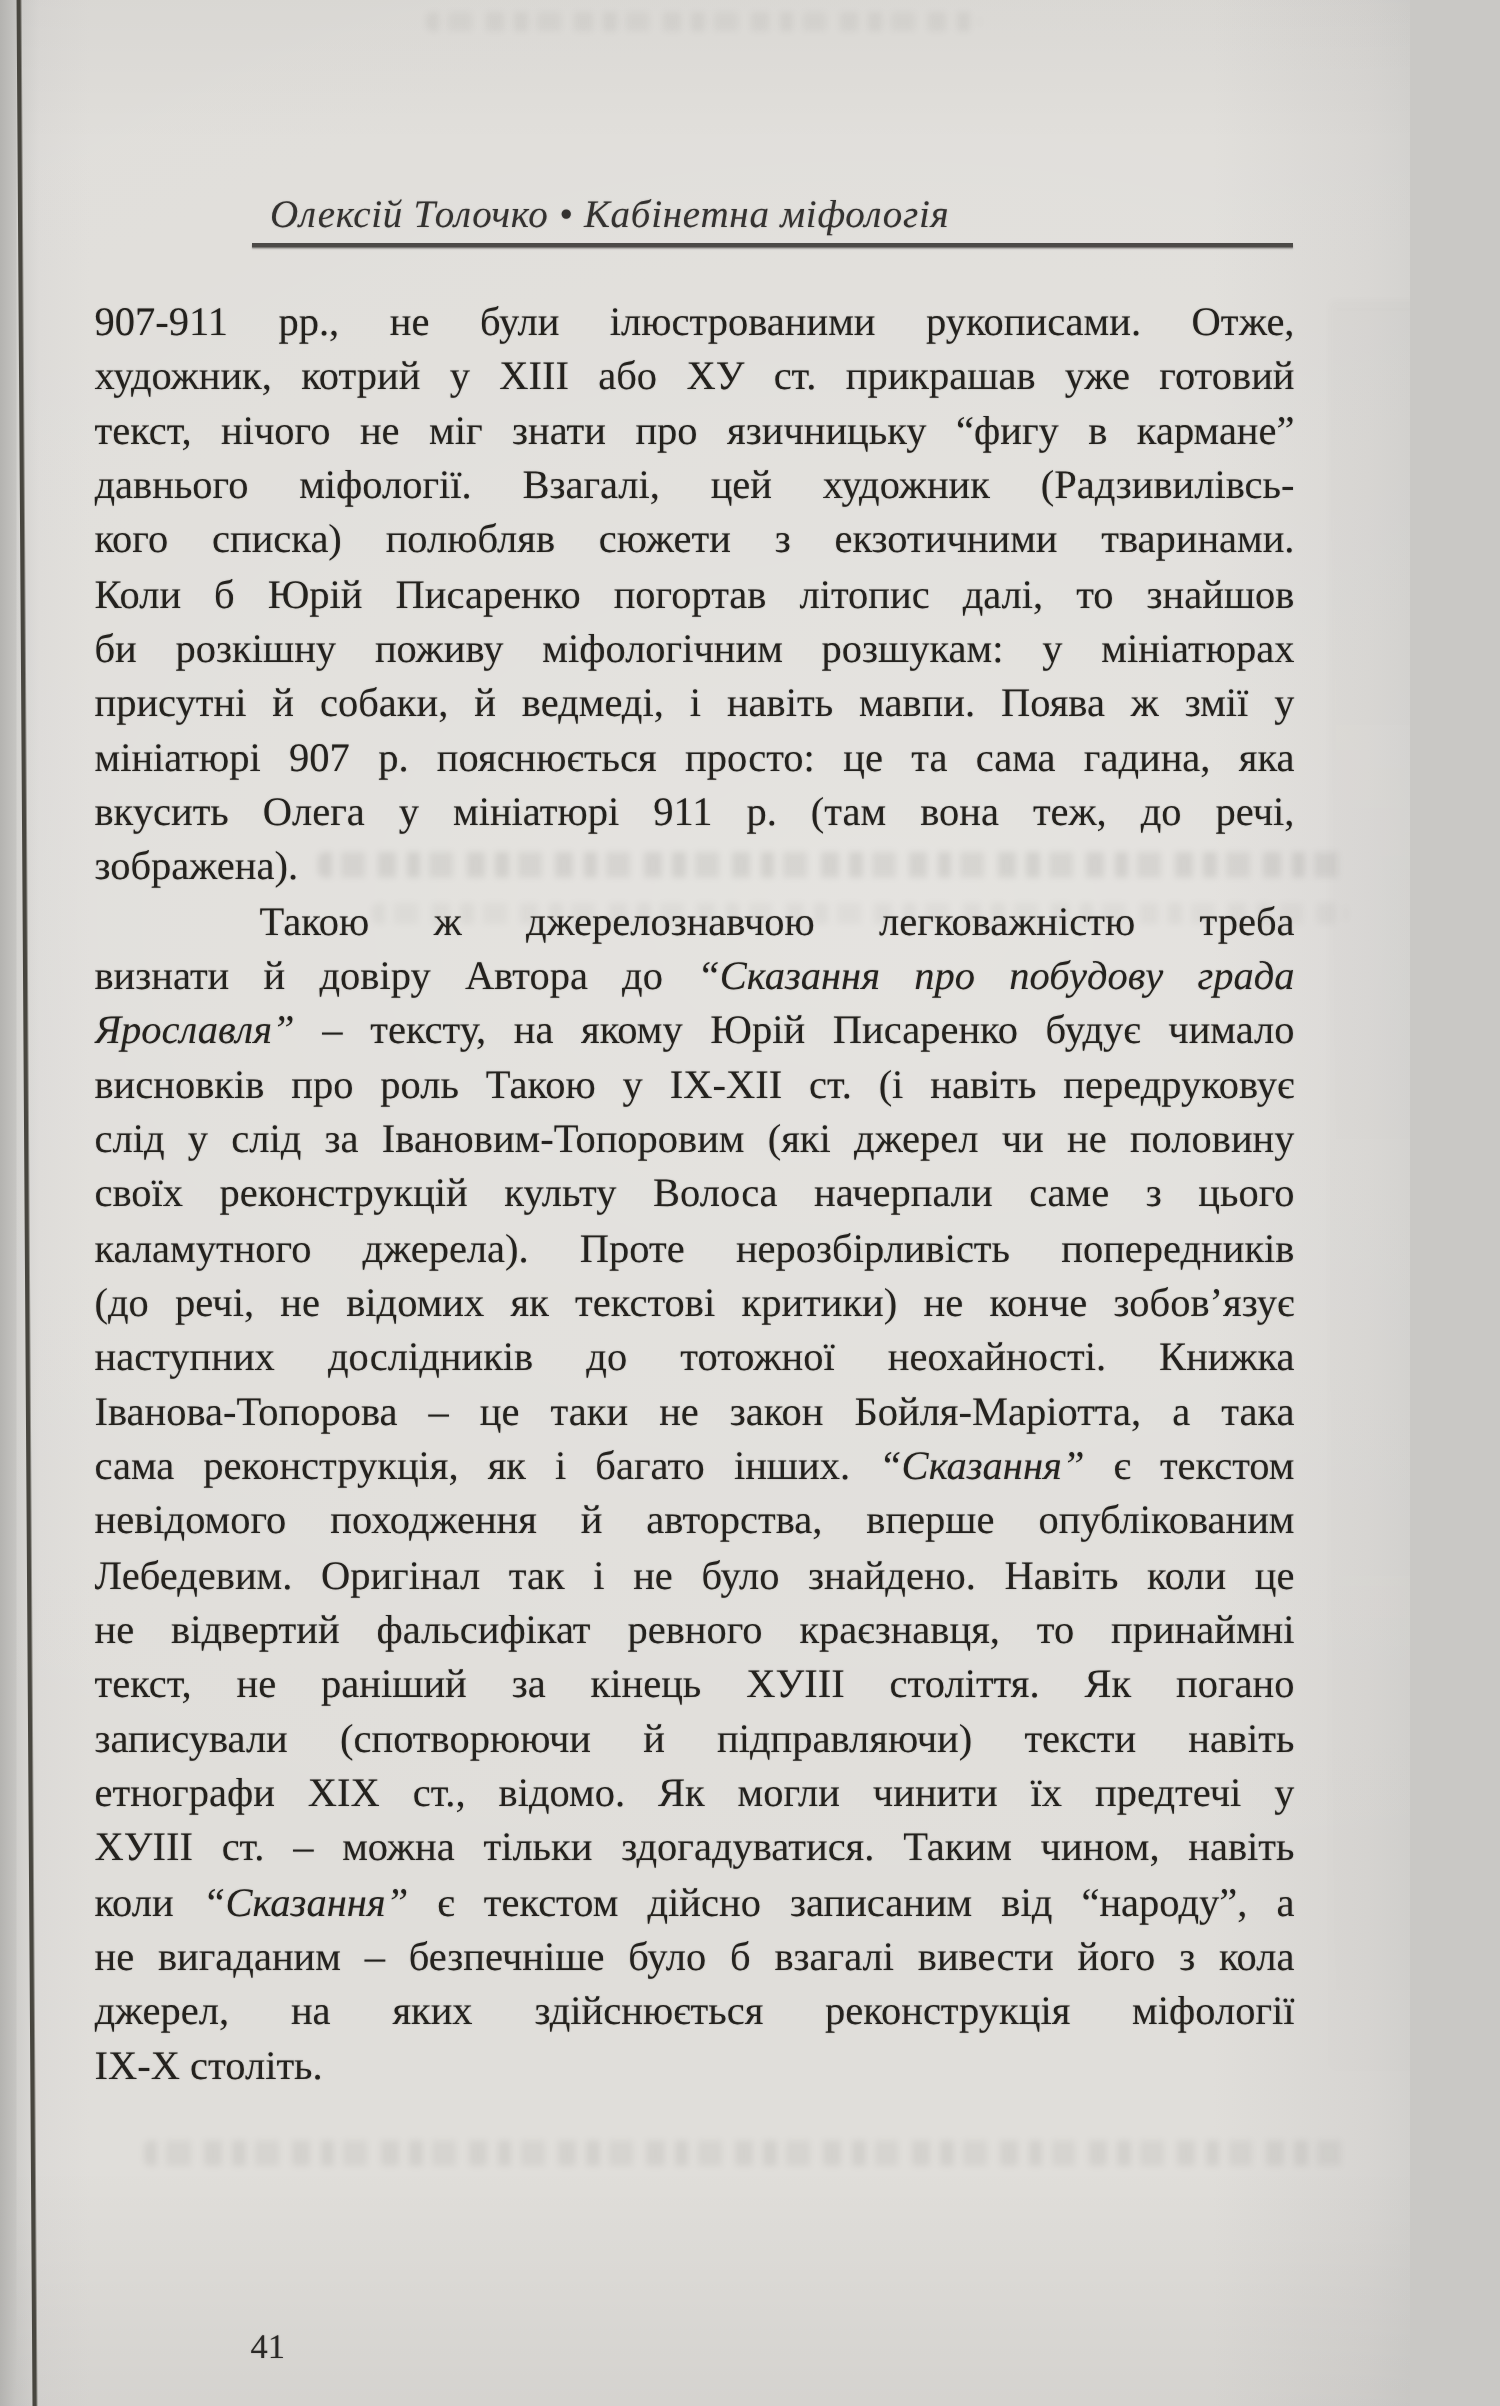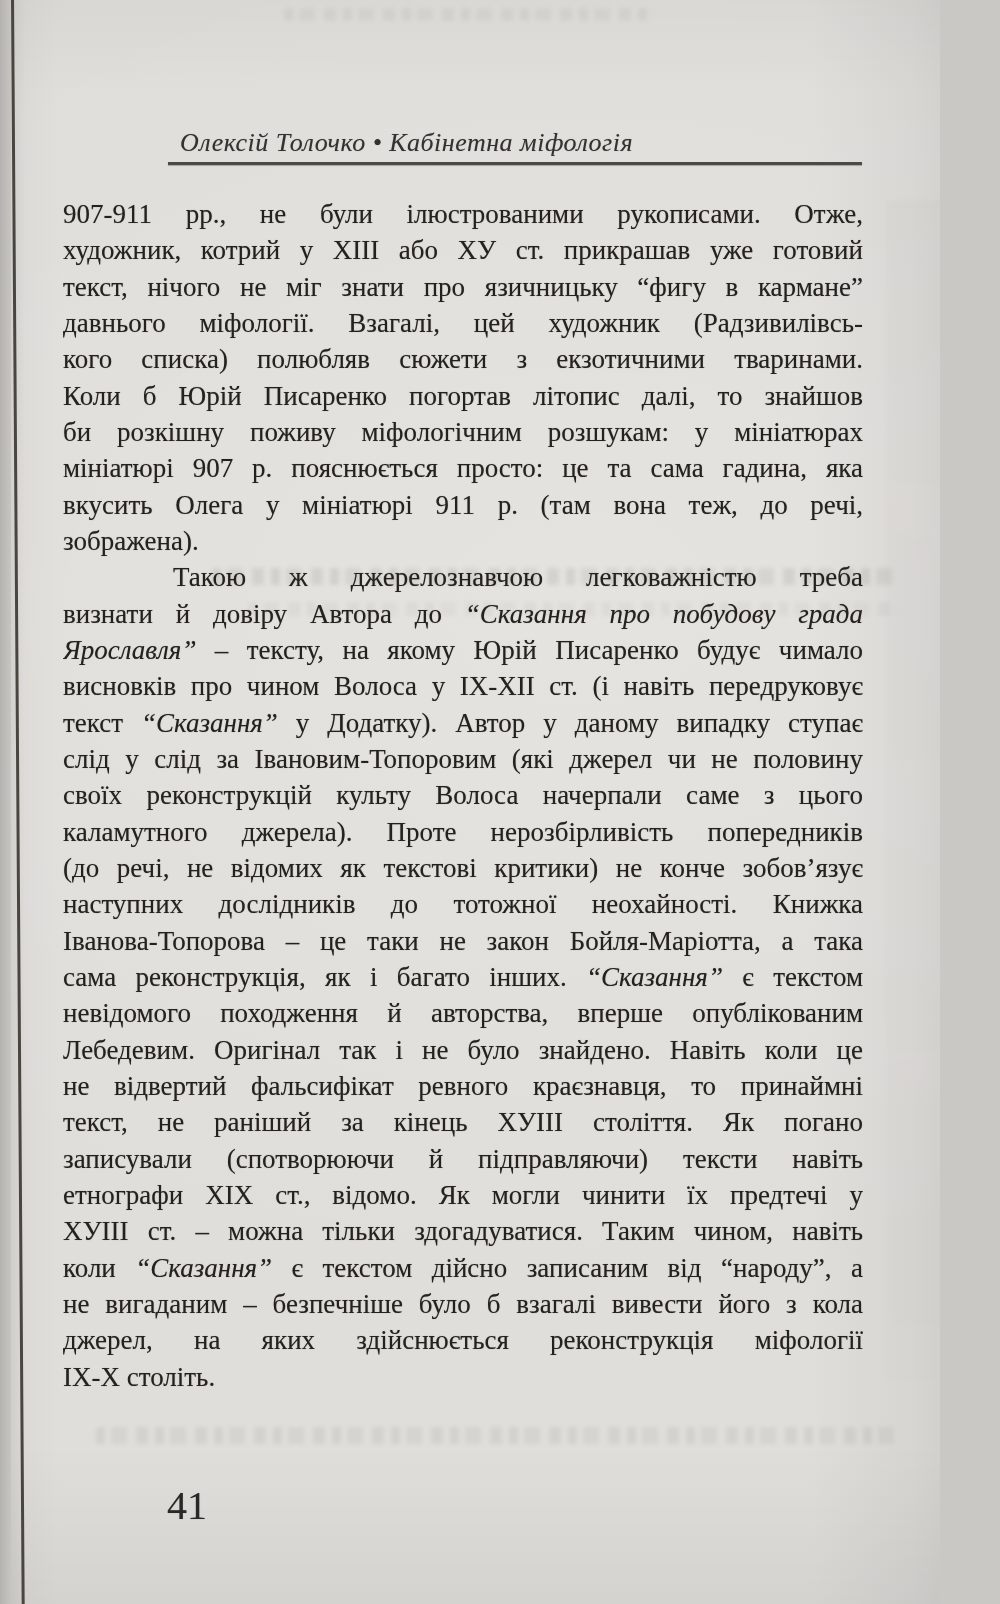--- a/index.html
+++ b/index.html
@@ -58,22 +58,22 @@
     text-align-last: justify;
     text-justify: inter-word;
     overflow: hidden;
     white-space: normal;
     text-shadow: 0 0 1px rgba(36,34,30,.38);
   }
   .line.last { text-align-last: left; }
   .line.indent { padding-left: 110px; }
   .it { font-style: italic; }
   .page-number {
-    position: absolute; left: 167px; top: 1482px;
-    font-size: 40px;
+    position: absolute; left: 167px; top: 1552px;
+    font-size: 23px;
     color: #2a2826;
     text-shadow: 0 0 1px rgba(42,40,38,.35);
   }
   
   .ghost {
     position: absolute;
     background: repeating-linear-gradient(90deg,
       rgba(104,102,98,.55) 0 9px, rgba(104,102,98,0) 9px 15px,
       rgba(104,102,98,.42) 15px 31px, rgba(104,102,98,0) 31px 40px,
       rgba(104,102,98,.5) 40px 52px, rgba(104,102,98,0) 52px 59px);
@@ -106,28 +106,28 @@
   </div>
 
   <div class="text-block">
       <div class="line"><span>907-911 рр., не були ілюстрованими рукописами. Отже,</span></div>
       <div class="line"><span>художник, котрий у XIII або ХУ ст. прикрашав уже готовий</span></div>
       <div class="line"><span>текст, нічого не міг знати про язичницьку “фигу в кармане”</span></div>
       <div class="line"><span>давнього міфології. Взагалі, цей художник (Радзивилівсь-</span></div>
       <div class="line"><span>кого списка) полюбляв сюжети з екзотичними тваринами.</span></div>
       <div class="line"><span>Коли б Юрій Писаренко погортав літопис далі, то знайшов</span></div>
       <div class="line"><span>би розкішну поживу міфологічним розшукам: у мініатюрах</span></div>
+      <div class="line"><span>присутні й собаки, й ведмеді, і навіть мавпи. Поява ж змії у</span></div>
       <div class="line"><span>мініатюрі 907 р. пояснюється просто: це та сама гадина, яка</span></div>
       <div class="line"><span>вкусить Олега у мініатюрі 911 р. (там вона теж, до речі,</span></div>
       <div class="line last"><span>зображена).</span></div>
       <div class="line indent"><span>Такою ж джерелознавчою легковажністю треба</span></div>
       <div class="line"><span>визнати й довіру Автора до </span><span class="it">“Сказання про побудову града</span></div>
       <div class="line"><span class="it">Ярославля”</span><span> – тексту, на якому Юрій Писаренко будує чимало</span></div>
-      <div class="line"><span>висновків про чином Волоса у IX-XII ст. (і навіть передруковує</span></div>
-      <div class="line"><span>текст </span><span class="it">“Сказання”</span><span> у Додатку). Автор у даному випадку ступає</span></div>
+      <div class="line"><span>висновків про роль Такою у IX-XII ст. (і навіть передруковує</span></div>
       <div class="line"><span>слід у слід за Івановим-Топоровим (які джерел чи не половину</span></div>
       <div class="line"><span>своїх реконструкцій культу Волоса начерпали саме з цього</span></div>
       <div class="line"><span>каламутного джерела). Проте нерозбірливість попередників</span></div>
       <div class="line"><span>(до речі, не відомих як текстові критики) не конче зобов’язує</span></div>
       <div class="line"><span>наступних дослідників до тотожної неохайності. Книжка</span></div>
       <div class="line"><span>Іванова-Топорова – це таки не закон Бойля-Маріотта, а така</span></div>
       <div class="line"><span>сама реконструкція, як і багато інших. </span><span class="it">“Сказання”</span><span> є текстом</span></div>
       <div class="line"><span>невідомого походження й авторства, вперше опублікованим</span></div>
       <div class="line"><span>Лебедевим. Оригінал так і не було знайдено. Навіть коли це</span></div>
       <div class="line"><span>не відвертий фальсифікат ревного краєзнавця, то принаймні</span></div>

